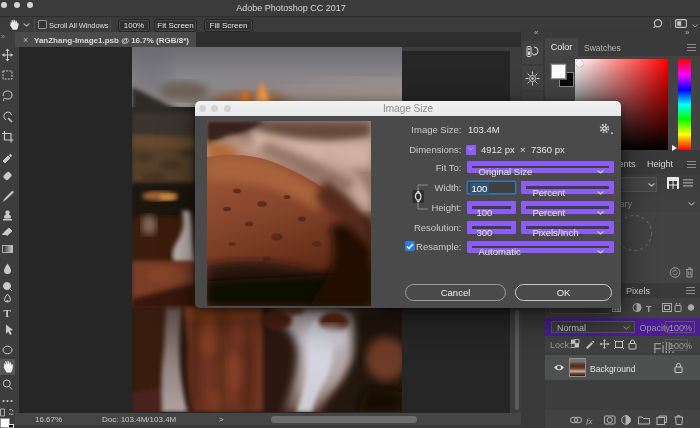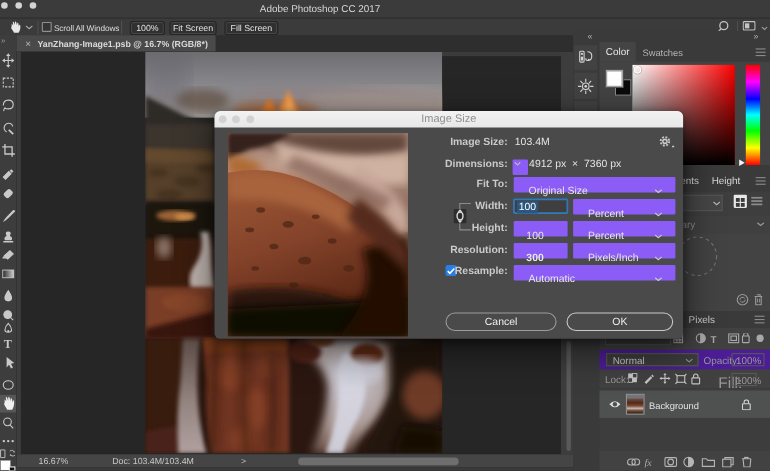--- a/index.html
+++ b/index.html
@@ -44,23 +44,23 @@
                     linear-gradient(#8a8a8a 0 0) 0 3px/9px 1.4px no-repeat,
                     linear-gradient(#8a8a8a 0 0) 0 6px/9px 1.4px no-repeat;}
   
   #dialog{left:195px;top:101px;width:426px;height:207px;border-radius:5px;
           background:#4a4a4a;box-shadow:0 10px 34px rgba(0,0,0,.55),0 2px 8px rgba(0,0,0,.4);}
   #dtitle{position:absolute;left:0;top:0;width:426px;height:15px;border-radius:5px 5px 0 0;
           background:linear-gradient(#f2f2f2,#e7e7e7);}
   #dtitle .c{position:absolute;top:4px;width:7px;height:7px;border-radius:50%;background:#d2d2d2;}
   #dtitle .t{position:absolute;top:2px;width:100%;text-align:center;font-size:10px;color:#8f8f8f;}
   #preview{position:absolute;left:12px;top:20px;width:164px;height:185px;background:#6b3a24;overflow:hidden;}
-  .dlabel{position:absolute;font-size:9.5px;color:#cacaca;text-align:left;right:159.5px;font-weight:bold;}
+  .dlabel{position:absolute;font-size:9.5px;color:#cacaca;text-align:left;right:159.5px;}
   .dval{position:absolute;font-size:9.5px;color:#e4e4e4;}
-  .dfield{position:absolute;box-sizing:border-box;background:#3f3f3f;border:7px solid #8b5cf6;
+  .dfield{position:absolute;box-sizing:border-box;background:#3f3f3f;border:5px solid #8b5cf6;
           border-radius:1px;font-size:9.5px;color:#e8e8e8;}
   .chev{position:absolute;width:7px;height:4px;}
   .dbtn{position:absolute;top:182.5px;height:17px;box-sizing:border-box;border:1px solid #9b9b9b;
         border-radius:8.5px;font-size:9.5px;color:#f0f0f0;text-align:center;line-height:15px;}
 </style></head>
 <body>
 <div id="app">
 
   <div class="abs" id="menubar">
     <div class="tl" style="left:0.5px;"></div>
@@ -592,21 +592,21 @@
     <div class="dfield" style="left:271.5px;top:100px;width:49px;height:12.5px;">
       <span style="position:absolute;left:5px;top:0.5px;">100</span>
     </div>
     <div class="dfield" style="left:325.5px;top:100px;width:93px;height:12.5px;">
       <span style="position:absolute;left:7px;top:0.5px;">Percent</span>
       <svg class="chev" style="right:5px;top:4.5px;" viewBox="0 0 7 4">
           <path d="M0.5 0.5 L3.5 3 L6.5 0.5" stroke="#ccc" stroke-width="1.1" fill="none"></path>
         </svg>
     </div>
     <div class="dlabel" style="top:121px;">Resolution:</div>
-    <div class="dfield" style="left:271.5px;top:120px;width:49px;height:12.5px;font-weight:bold;">
+    <div class="dfield" style="left:271.5px;top:120px;width:49px;height:12.5px;">
       <span style="position:absolute;left:5px;top:0.5px;">300</span>
     </div>
     <div class="dfield" style="left:325.5px;top:120px;width:93px;height:12.5px;">
       <span style="position:absolute;left:7px;top:0.5px;">Pixels/Inch</span>
       <svg class="chev" style="right:5px;top:4.5px;" viewBox="0 0 7 4">
           <path d="M0.5 0.5 L3.5 3 L6.5 0.5" stroke="#ccc" stroke-width="1.1" fill="none"></path>
         </svg>
     </div>
     <div class="abs" style="left:210px;top:140px;width:10px;height:10px;background:#2a7de1;border-radius:2px;">
       <svg style="position:absolute;left:1px;top:1.5px;" width="8" height="7" viewBox="0 0 8 7">

